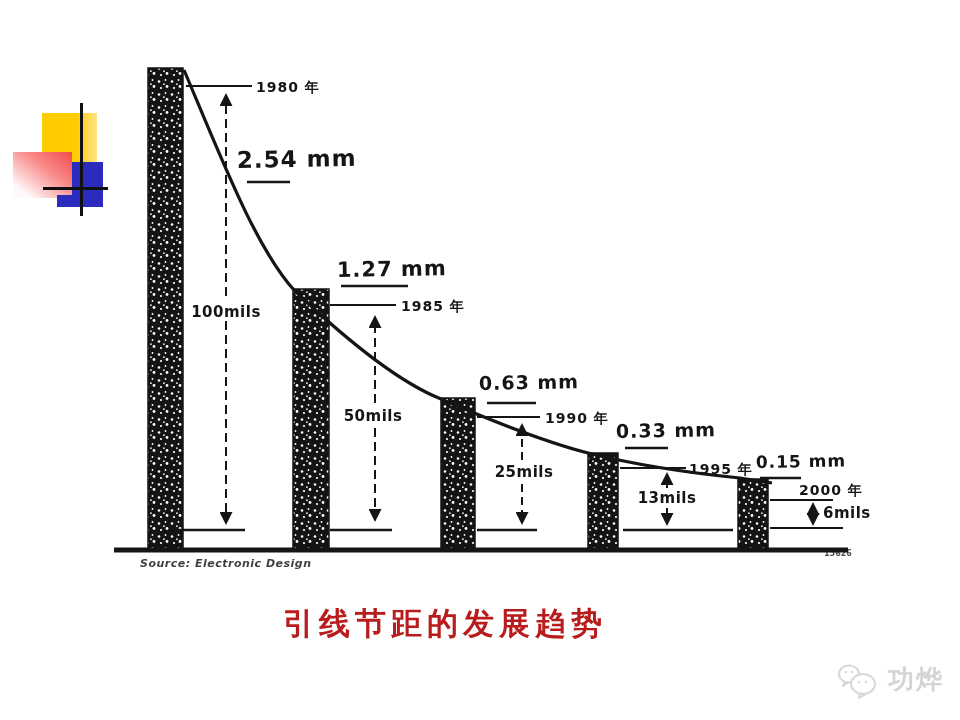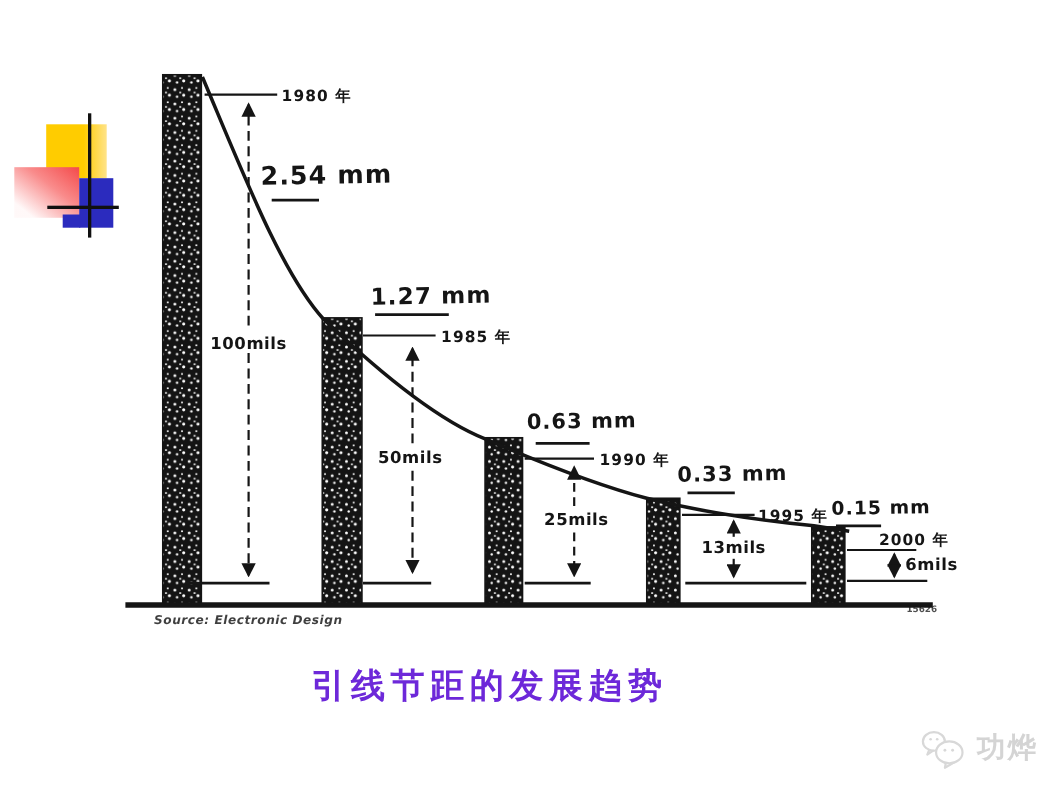--- a/index.html
+++ b/index.html
@@ -24,21 +24,21 @@
   .ink{stroke:#151515;fill:none;}
   text{fill:#151515;}
   .hw{font-family:"DejaVu Sans",sans-serif;font-weight:600;letter-spacing:1px;}
   .yr{font-size:14px;font-weight:700;letter-spacing:1px;}
   .mils{font-size:15px;font-weight:700;letter-spacing:0.5px;}
   .src{font-size:11px;font-style:italic;font-weight:700;opacity:.82;letter-spacing:.5px;}
   .figcode{font-size:8px;font-weight:700;opacity:.75;}
 
   
   .caption{position:absolute;left:283px;top:603px;font-size:31px;font-weight:600;
-           color:#6d28d9;letter-spacing:5px;white-space:nowrap;}
+           color:#b91c1c;letter-spacing:5px;white-space:nowrap;}
 
   
   .watermark{position:absolute;right:16px;bottom:20px;display:flex;align-items:flex-start;gap:6px;}
   .wm-text{font-size:26px;font-weight:700;color:#d4d4d4;letter-spacing:2px;
            text-shadow:1px 1px 0 #ffffff;}
 </style>
 </head>
 <body>
 
 <div class="slide">

